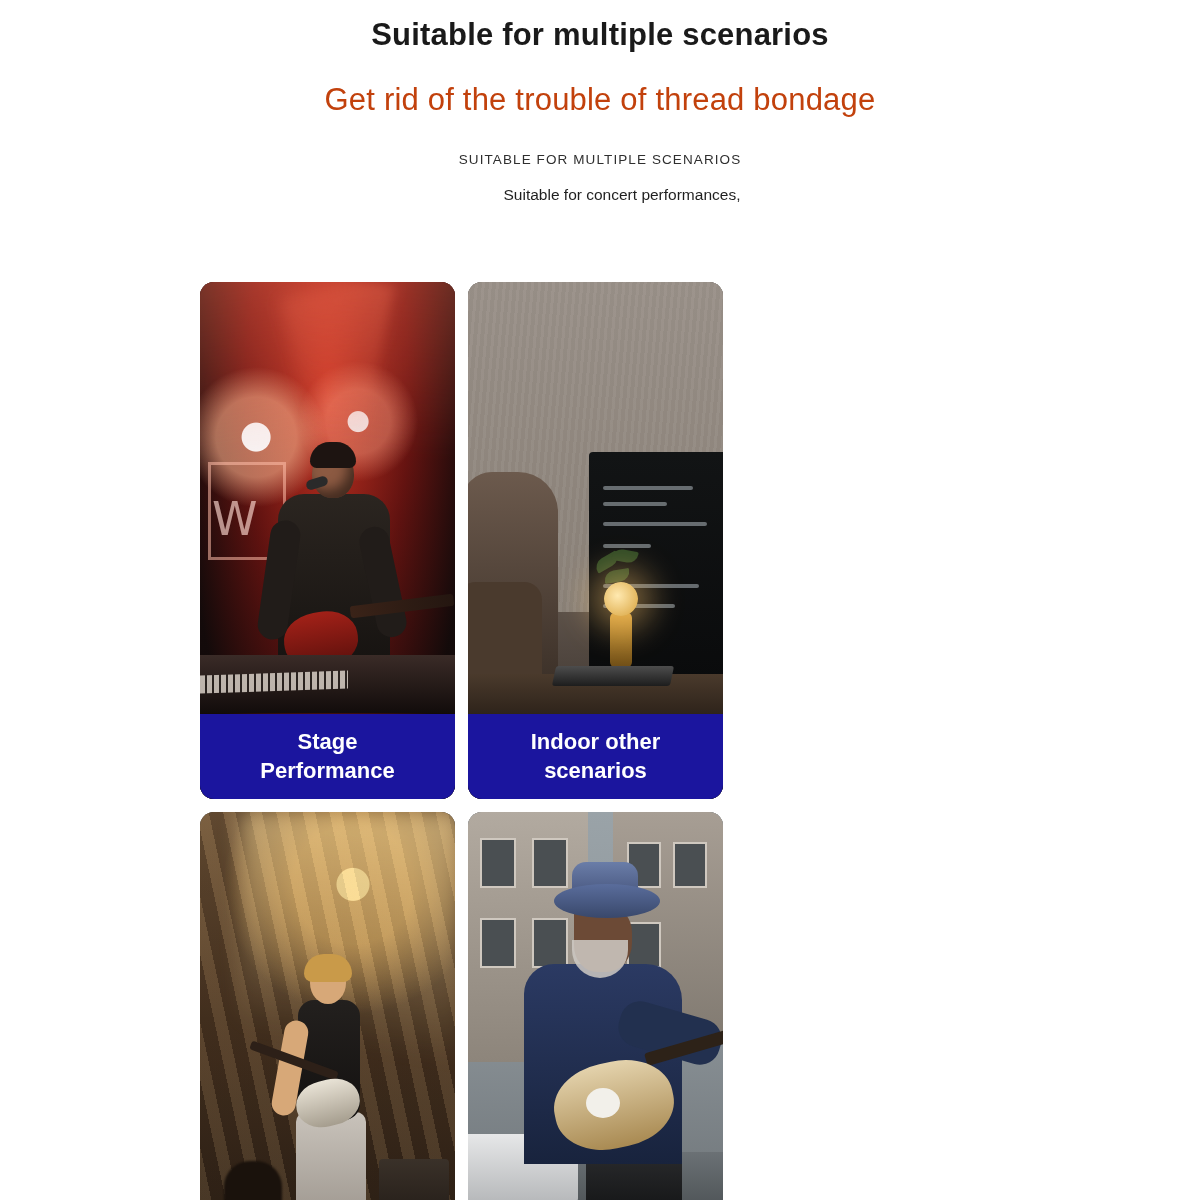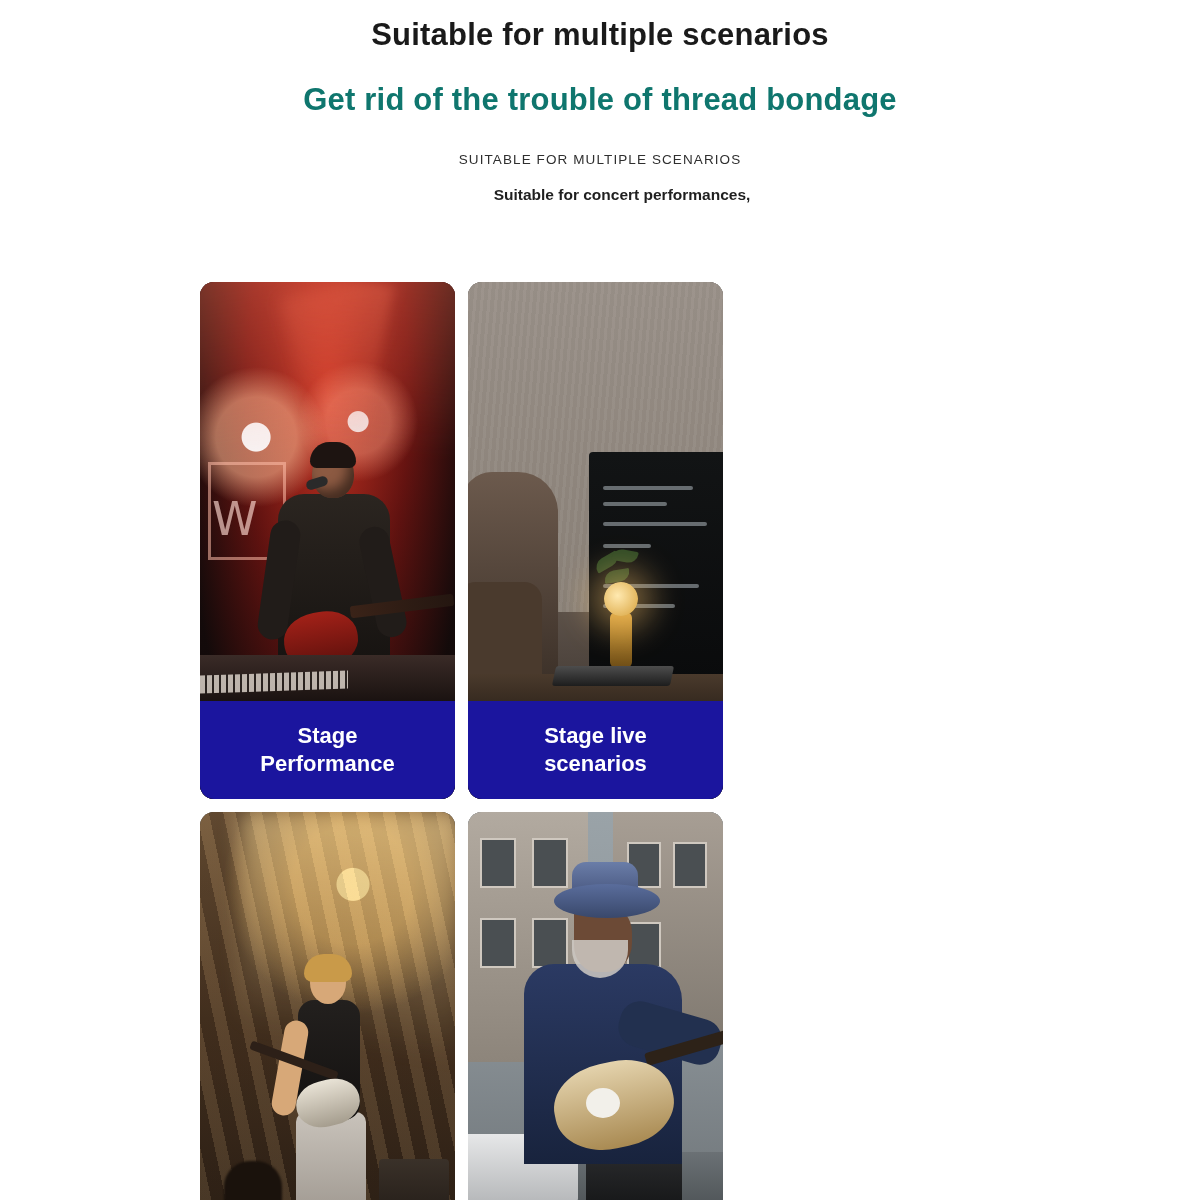--- a/index.html
+++ b/index.html
@@ -28,43 +28,43 @@
     font-size: 31px;
     font-weight: bold;
     letter-spacing: 0.2px;
     color: #1a1a1a;
     margin: 16px 0 0 0;
     line-height: 1.2;
   }
   .headline-2 {
     text-align: center;
     font-size: 31px;
-    font-weight: bold;
+    font-weight: normal;
     letter-spacing: 0.2px;
-    color: #0f766e;
+    color: #c2410c;
     margin: 28px 0 0 0;
     line-height: 1.2;
   }
   .kicker {
     text-align: center;
     font-size: 13.5px;
     letter-spacing: 1.1px;
     color: #2f2f2f;
     margin: 34px 0 0 0;
   }
   .sub-block {
     text-align: center;
     margin: 16px 0 0 0;
     line-height: 1.5;
   }
   .sub-line {
     display: block;
     font-size: 15.5px;
     color: #1f1f1f;
-    font-weight: 700;
+    font-weight: 400;
     padding-left: 44px;
   }
 
   
   .grid {
     position: absolute;
     left: 200px;
     top: 266px;
     width: 790px;
     display: flex;
@@ -86,21 +86,21 @@
   .photo {
     position: absolute;
     inset: 0;
     overflow: hidden;
   }
   .caption {
     position: absolute;
     left: 0;
     right: 0;
     bottom: 0;
-    height: 98px;
+    height: 85px;
     background: #1b159e;
     color: #ffffff;
     font-size: 22px;
     font-weight: bold;
     display: flex;
     align-items: center;
     justify-content: center;
     text-align: center;
     line-height: 1.28;
     padding: 0 10px;
@@ -570,21 +570,21 @@
           <div class="leaf" style="left:16px; top:20px; transform:rotate(-10deg);"></div>
         </div>
         <div class="lamp-base"></div>
         <div class="lamp"></div>
         <div class="desk"></div>
         <div class="laptop"></div>
         <div class="floor"></div>
       </div>
       <div class="caption">
         <span>
-          <span>Stage live</span><br>
+          <span>Indoor other</span><br>
           <span>scenarios</span>
         </span>
       </div>
     </div>
 
     <div class="card">
       <div class="photo p-dance">
         <div class="planks"></div>
         <div class="haze"></div>
         <div class="legs"></div>

